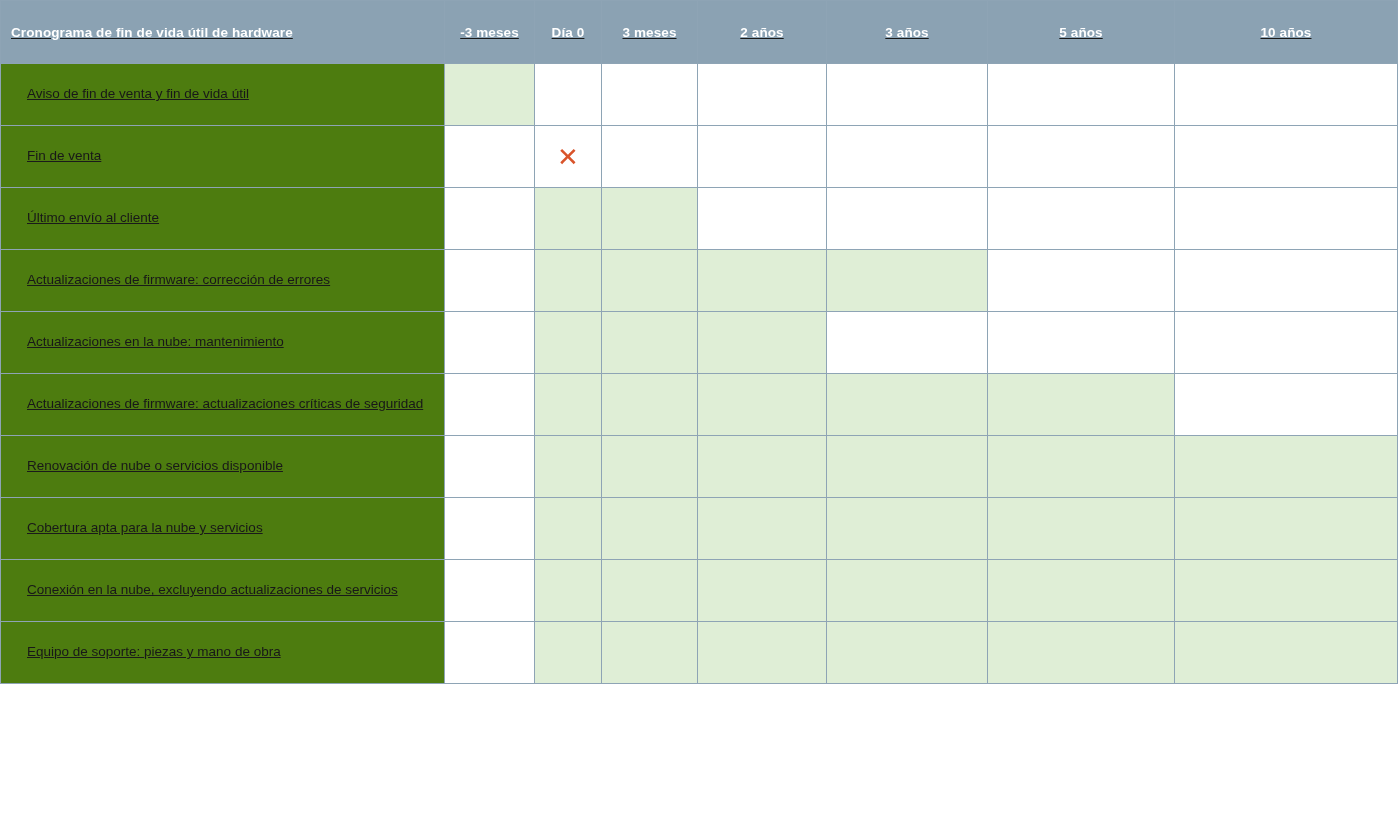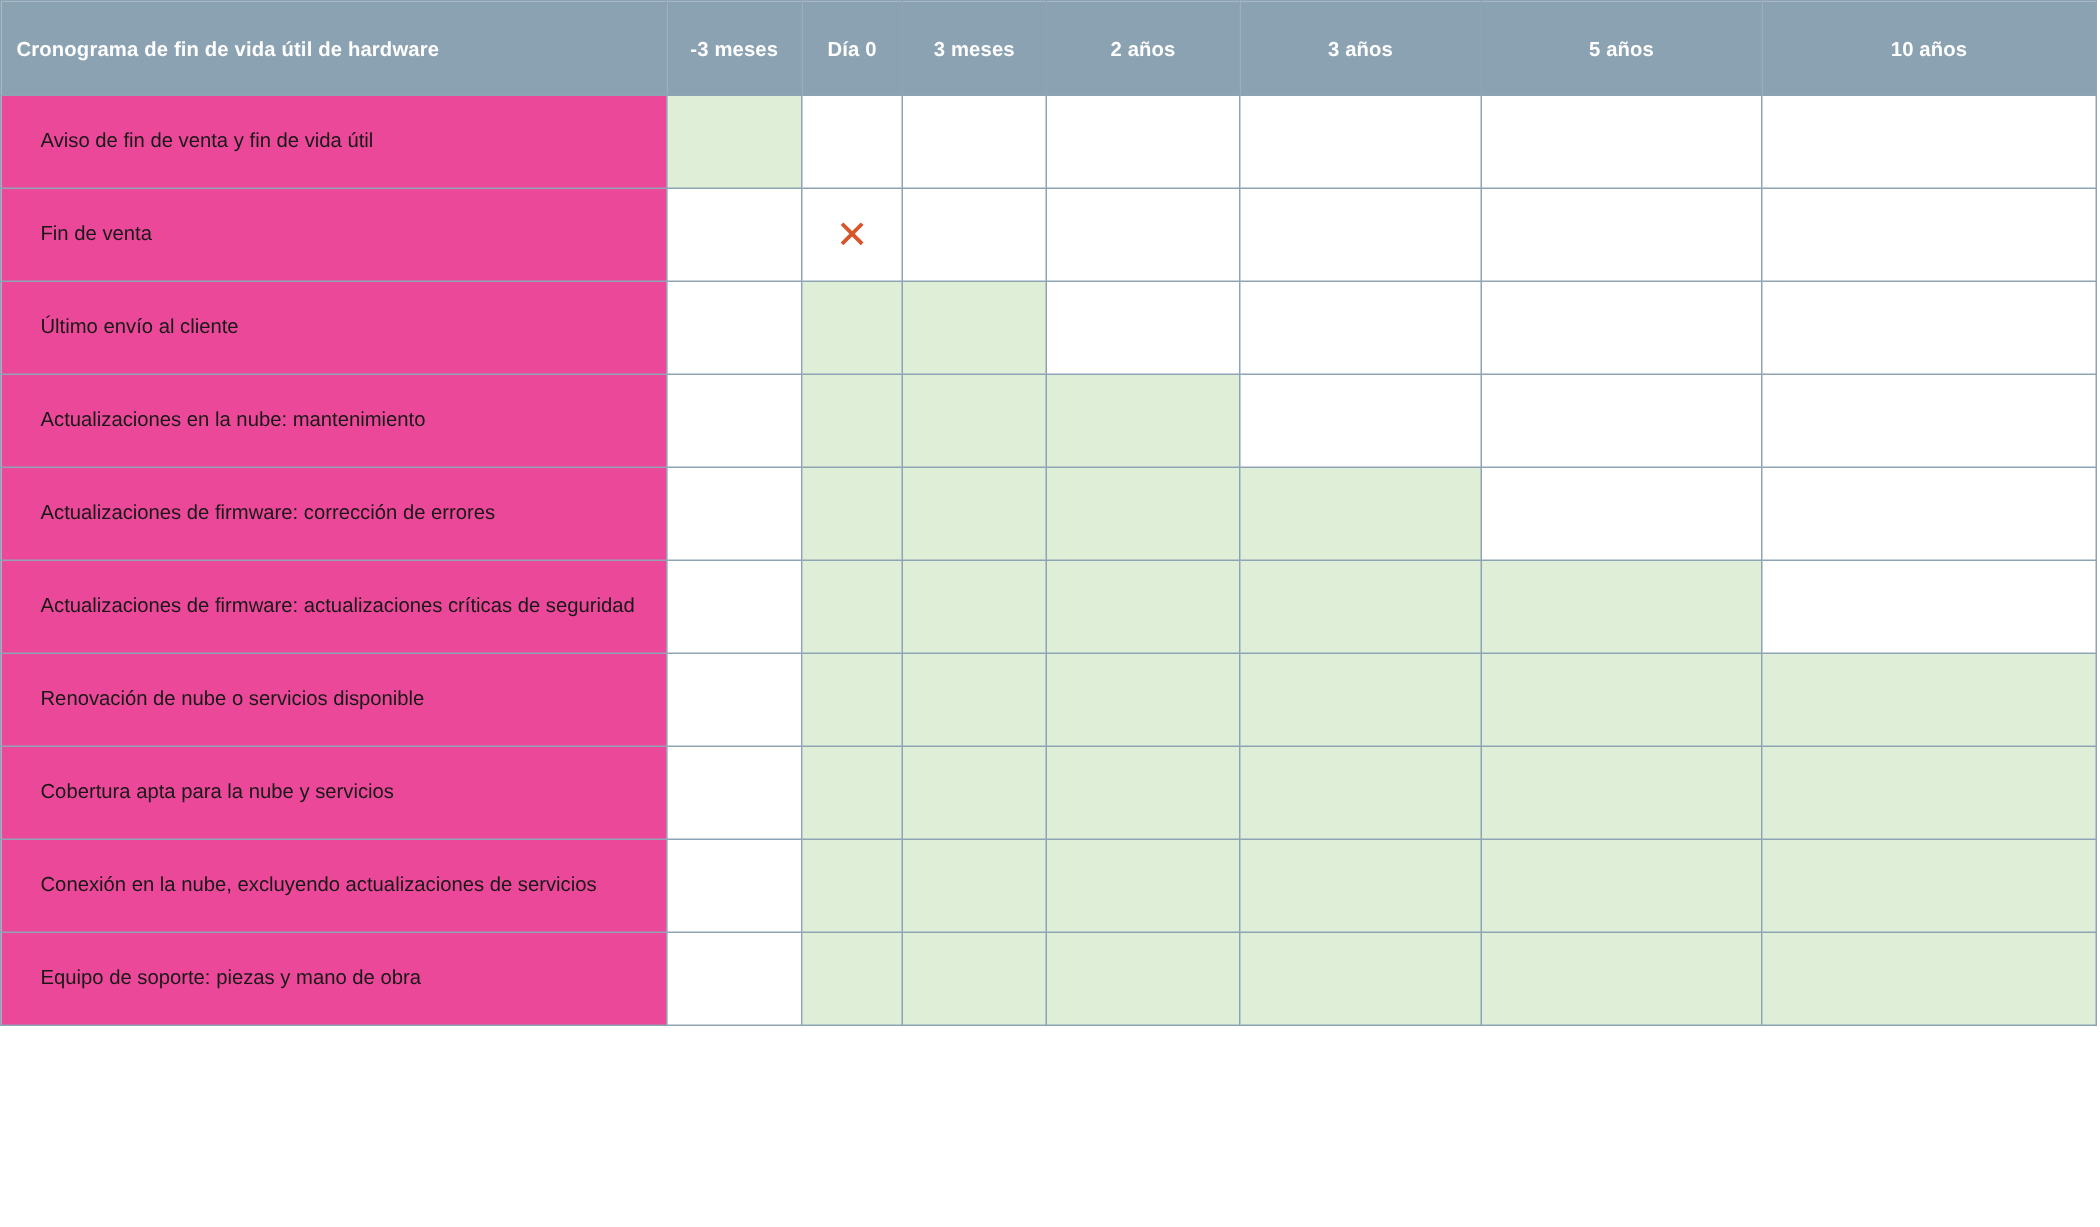--- a/index.html
+++ b/index.html
@@ -11,20 +11,21 @@
     width: 1400px;
     height: 818px;
     font-family: "Liberation Sans", sans-serif;
     color: #1a1a1a;
     overflow: hidden;
   }
   .table-wrap {
     width: 1400px;
     height: 588px;
     box-sizing: border-box;
+    text-decoration: underline;
   }
   table.eol-table {
     border-collapse: collapse;
     width: 1397px;
     table-layout: fixed;
   }
   table.eol-table th,
   table.eol-table td {
     border: 1px solid #8ea4b5;
     padding: 0;
@@ -42,21 +43,21 @@
   thead th.row-label-head {
     text-align: left;
     padding-left: 10px;
   }
   tbody td.row-label {
     text-align: left;
     padding: 10px 0 10px 26px;
     font-size: 13.5px;
     line-height: 1.35;
     color: #181818;
-    background: #ec4899;
+    background: #4d7c0f;
   }
   tbody td.cell {
     background: #ffffff;
     text-align: center;
   }
   tbody td.cell.filled {
     background: #dfeed6;
   }
   tbody tr {
     height: 62px;
@@ -131,36 +132,36 @@
           <td class="row-label">Último envío al cliente</td>
           <td class="cell"></td>
           <td class="cell filled"></td>
           <td class="cell filled"></td>
           <td class="cell"></td>
           <td class="cell"></td>
           <td class="cell"></td>
           <td class="cell"></td>
         </tr>
         <tr>
+          <td class="row-label">Actualizaciones de firmware: corrección de errores</td>
+          <td class="cell"></td>
+          <td class="cell filled"></td>
+          <td class="cell filled"></td>
+          <td class="cell filled"></td>
+          <td class="cell filled"></td>
+          <td class="cell"></td>
+          <td class="cell"></td>
+        </tr>
+        <tr>
           <td class="row-label">Actualizaciones en la nube: mantenimiento</td>
           <td class="cell"></td>
           <td class="cell filled"></td>
           <td class="cell filled"></td>
           <td class="cell filled"></td>
           <td class="cell"></td>
-          <td class="cell"></td>
-          <td class="cell"></td>
-        </tr>
-        <tr>
-          <td class="row-label">Actualizaciones de firmware: corrección de errores</td>
-          <td class="cell"></td>
-          <td class="cell filled"></td>
-          <td class="cell filled"></td>
-          <td class="cell filled"></td>
-          <td class="cell filled"></td>
           <td class="cell"></td>
           <td class="cell"></td>
         </tr>
         <tr>
           <td class="row-label">Actualizaciones de firmware: actualizaciones críticas de seguridad</td>
           <td class="cell"></td>
           <td class="cell filled"></td>
           <td class="cell filled"></td>
           <td class="cell filled"></td>
           <td class="cell filled"></td>

